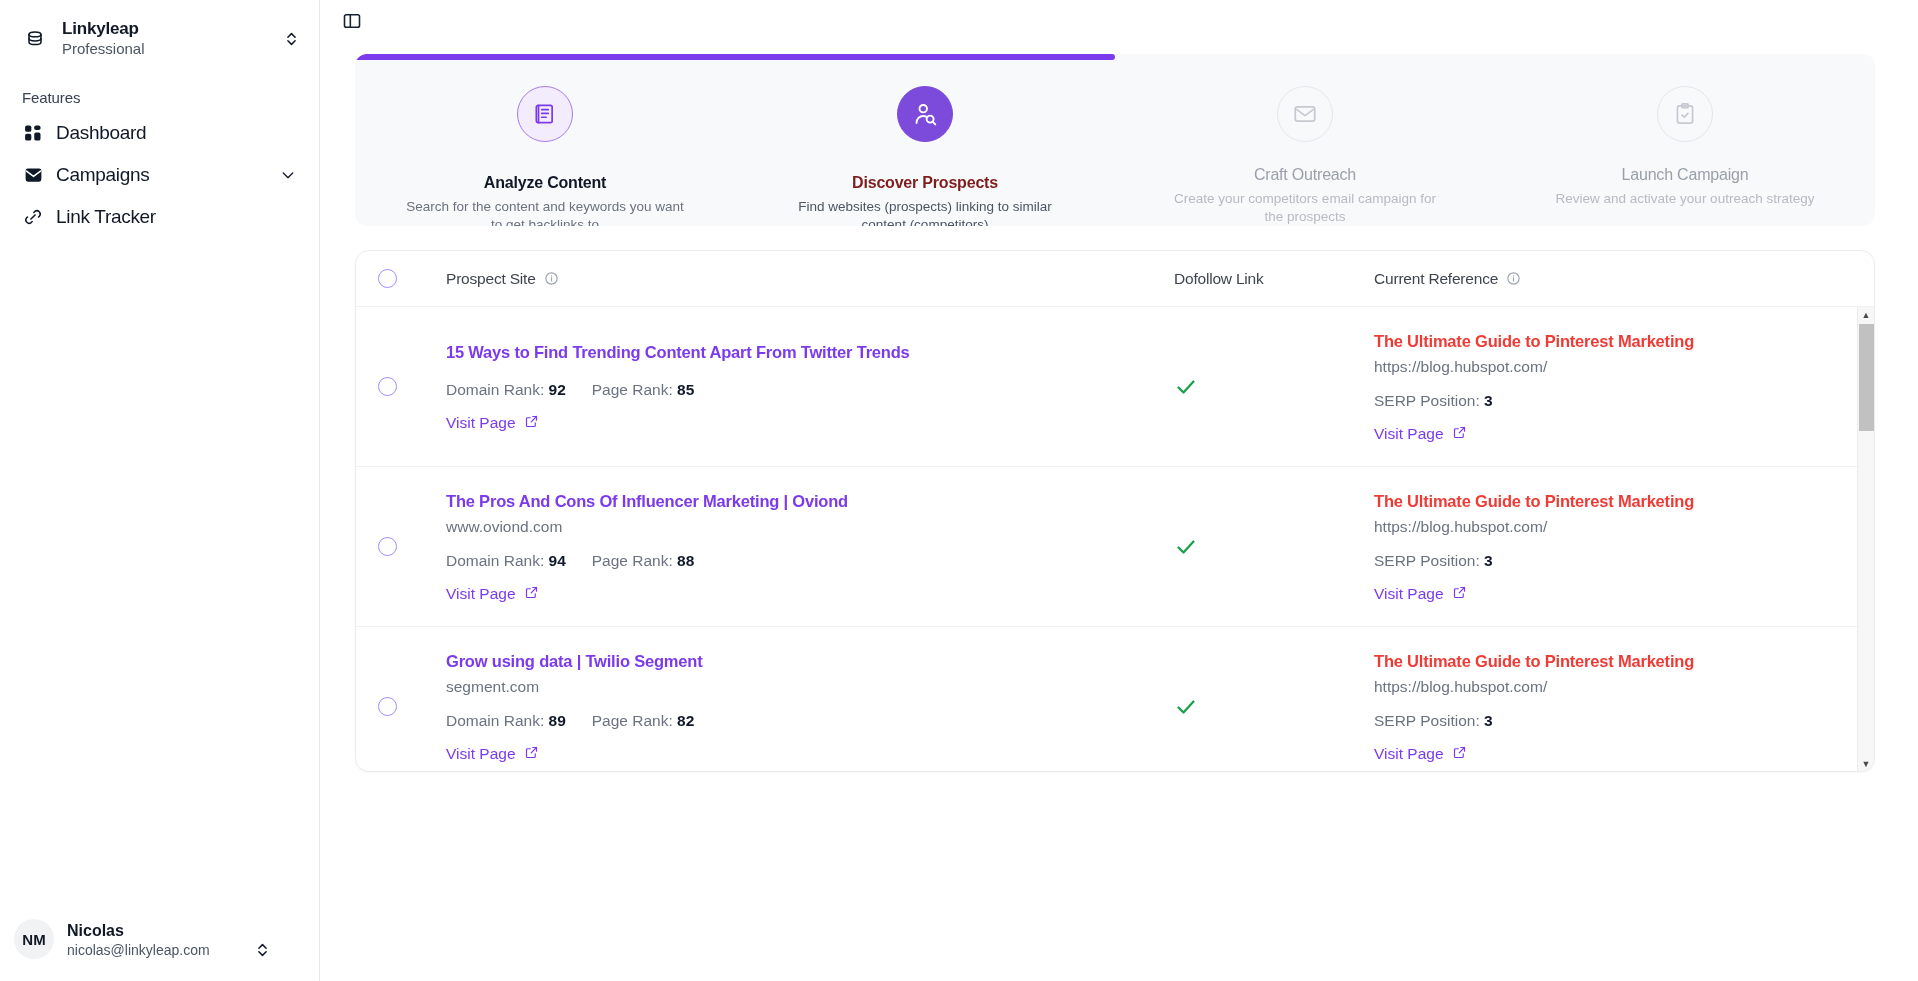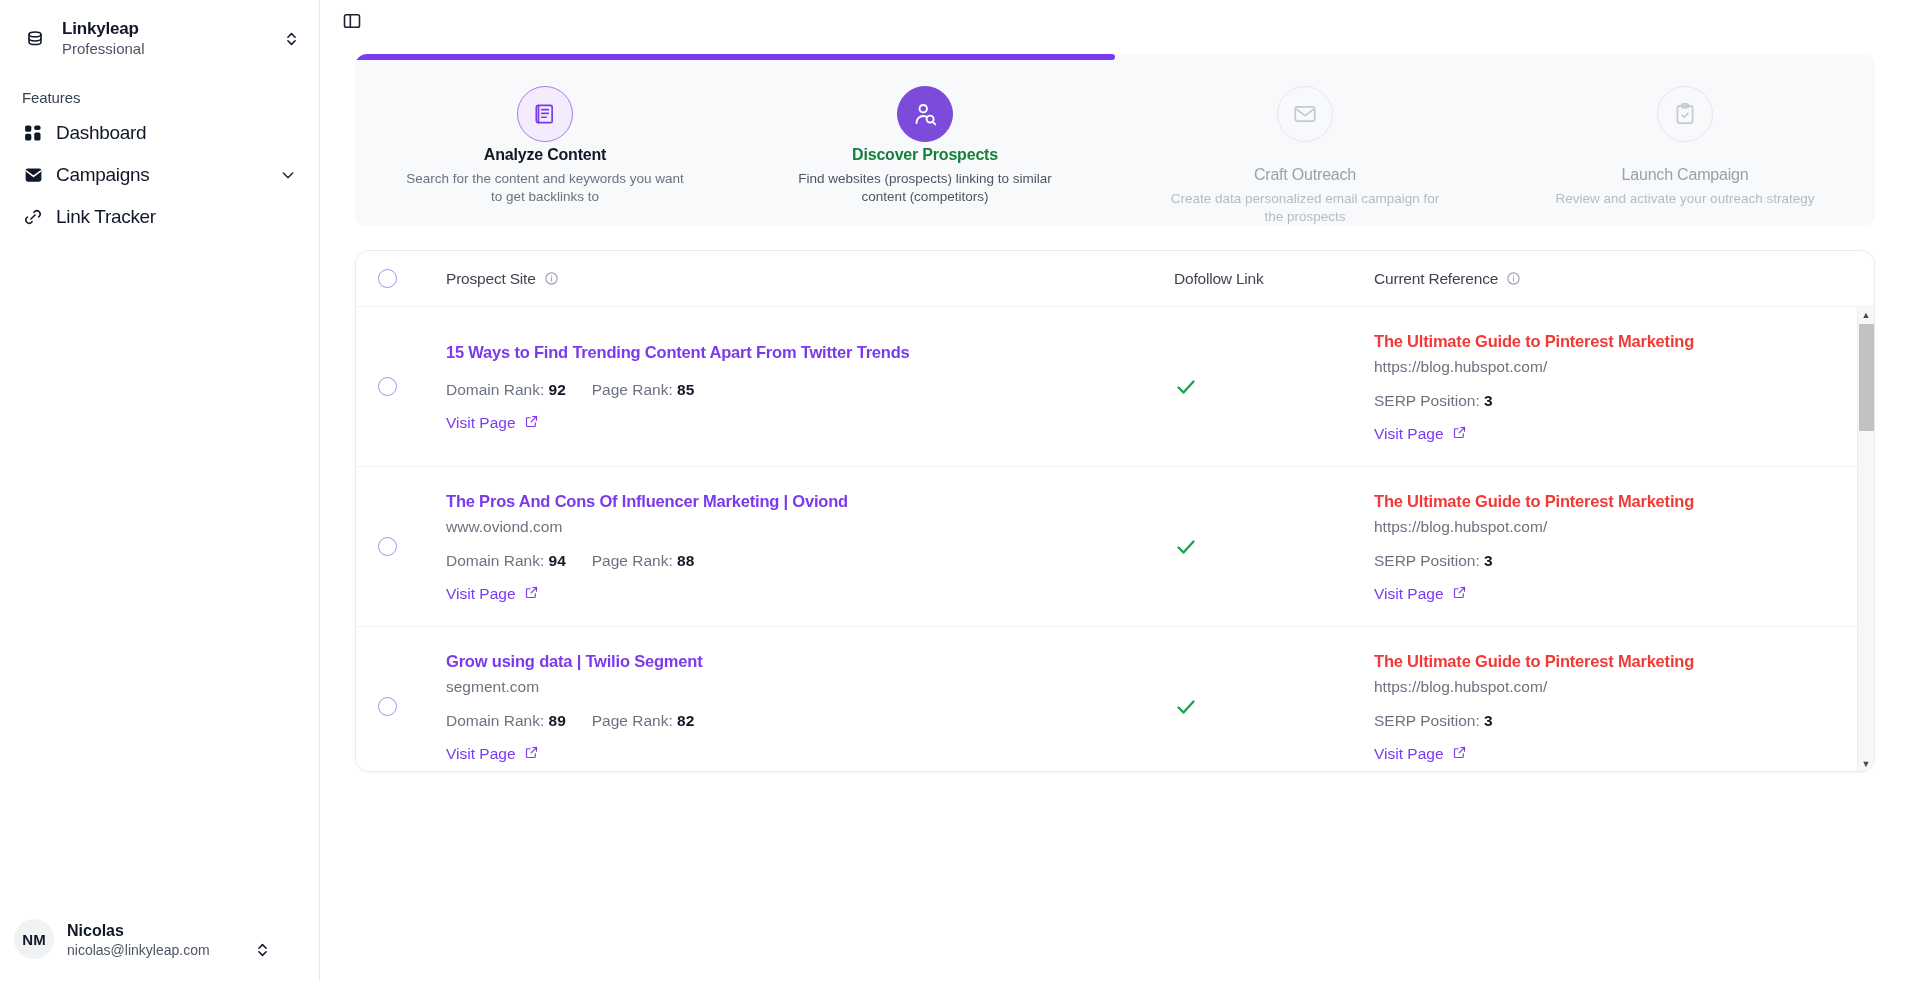--- a/index.html
+++ b/index.html
@@ -99,23 +99,23 @@
   .steps { display: flex; padding: 32px 0 0 0; }
   .step { flex: 1 1 25%; display:flex; flex-direction:column; align-items:center; cursor:pointer; }
   .step-circle {
     width: 56px; height: 56px; border-radius: 50%;
     display:flex; align-items:center; justify-content:center;
     border: 1.5px solid transparent;
   }
   .step.done .step-circle { background: #f3ecfd; border-color: #a97ae8; color: #7c3aed; }
   .step.active .step-circle { background: #7c4bdb; color: #ffffff; border-color:#7c4bdb; }
   .step.todo .step-circle { background: transparent; border-color: #e6e7eb; color: #c7c9d1; }
-  .step-title { font-size: 16px; font-weight: 700; margin-top: 4px; letter-spacing: -0.2px; }
+  .step-title { font-size: 16px; font-weight: 700; margin-top: 32px; letter-spacing: -0.2px; }
   .step.done .step-title { color: #111827; }
-  .step.active .step-title { color: #15803d; text-align: center; }
+  .step.active .step-title { color: #7f1d1d; text-align: center; }
   .step.todo .step-title { color: #9aa0aa; font-weight: 400; }
   .step-desc {
     font-size: 13.5px; line-height: 1.35; margin-top: 6px;
     text-align: center; max-width: 280px;
   }
   .step.done .step-desc { color: #6b7280; }
   .step.active .step-desc { color: #4b5563; }
   .step.todo .step-desc { color: #b6bac2; }
   .step.todo .step-title.raise { margin-top: 24px; }
 
@@ -311,21 +311,21 @@
           </div>
 
           <div class="step todo">
             <div class="step-circle">
               <svg width="26" height="26" viewBox="0 0 24 24" fill="none" stroke="currentColor" stroke-width="1.6" stroke-linecap="round" stroke-linejoin="round">
                 <rect x="3" y="5.5" width="18" height="13" rx="2.2"></rect>
                 <path d="M4.5 8l7.5 5.5L19.5 8"></path>
               </svg>
             </div>
             <div class="step-title raise">Craft Outreach</div>
-            <div class="step-desc">Create data personalized email campaign for the prospects</div>
+            <div class="step-desc">Create your competitors email campaign for the prospects</div>
           </div>
 
           <div class="step todo">
             <div class="step-circle">
               <svg width="26" height="26" viewBox="0 0 24 24" fill="none" stroke="currentColor" stroke-width="1.6" stroke-linecap="round" stroke-linejoin="round">
                 <rect x="5" y="4.5" width="14" height="16" rx="2.2"></rect>
                 <rect x="9" y="2.6" width="6" height="3.6" rx="1.2"></rect>
                 <path d="M9.3 13l2 2 3.4-3.6"></path>
               </svg>
             </div>

